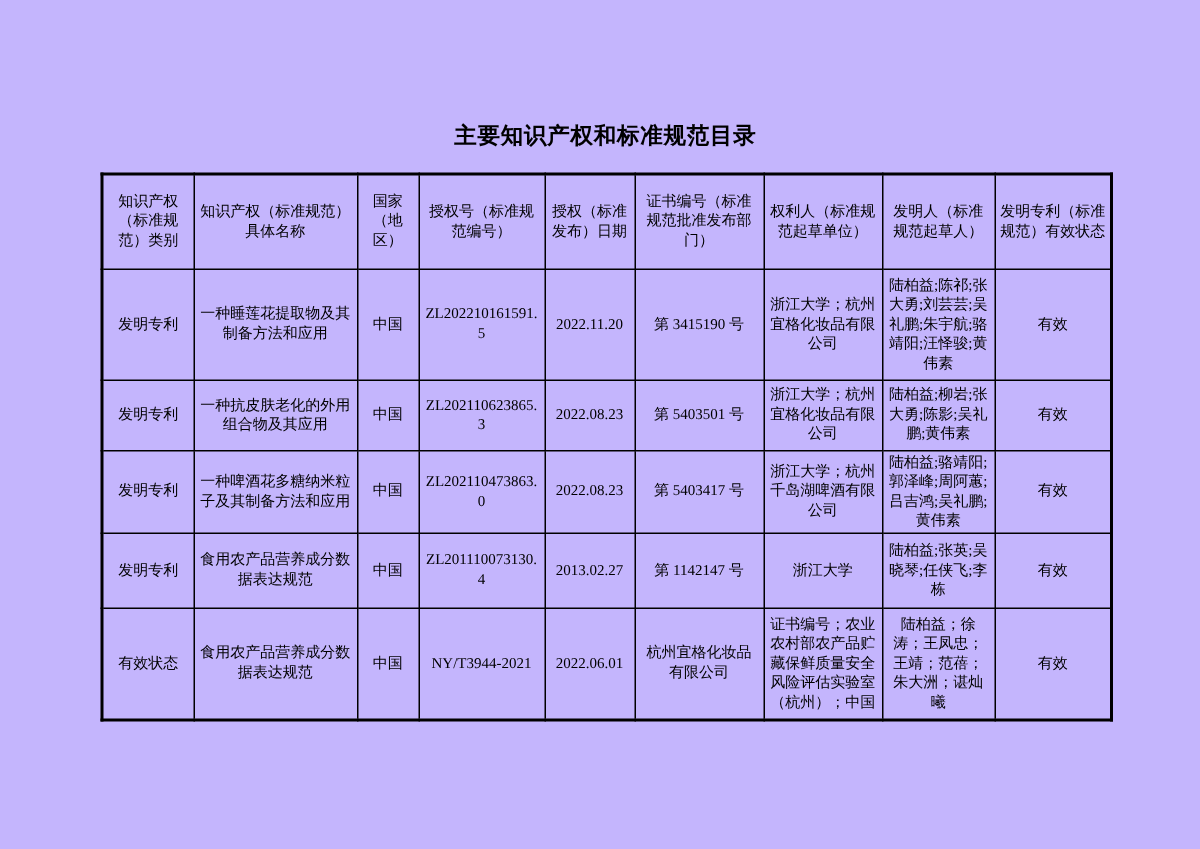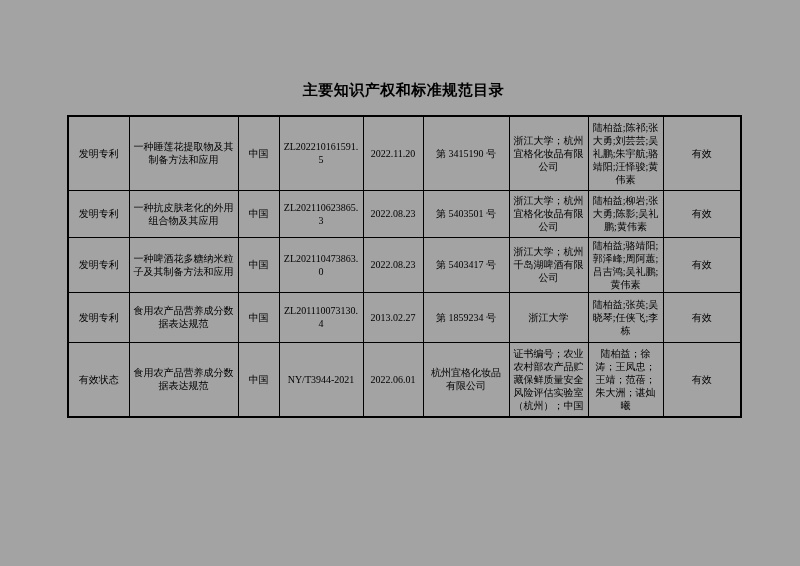--- a/index.html
+++ b/index.html
@@ -11,21 +11,21 @@
     width: 800px;
     height: 566px;
     position: relative;
     overflow: hidden;
     font-family: "Liberation Serif", "DejaVu Serif", serif;
     color: #000;
   }
   .page {
     position: absolute;
     inset: 0;
-    background: #a3a3a3;
+    background: #c4b5fd;
   }
   .page-title {
     position: absolute;
     top: 81px;
     left: 67px;
     width: 673px;
     text-align: center;
     font-family: "Liberation Sans", "DejaVu Sans", sans-serif;
     font-weight: bold;
     font-size: 15px;
@@ -76,20 +76,31 @@
       <col style="width:109px">
       <col style="width:41px">
       <col style="width:84px">
       <col style="width:60px">
       <col style="width:86px">
       <col style="width:79px">
       <col style="width:75px">
       <col style="width:78px">
     </colgroup>
     <tbody>
+      <tr class="header-row">
+        <th>知识产权（标准规范）类别</th>
+        <th>知识产权（标准规范）具体名称</th>
+        <th>国家（地区）</th>
+        <th>授权号（标准规范编号）</th>
+        <th>授权（标准发布）日期</th>
+        <th>证书编号（标准规范批准发布部门）</th>
+        <th>权利人（标准规范起草单位）</th>
+        <th>发明人（标准规范起草人）</th>
+        <th>发明专利（标准规范）有效状态</th>
+      </tr>
 
       <tr class="data-row-0">
         <td>发明专利</td>
         <td>一种睡莲花提取物及其制备方法和应用</td>
         <td>中国</td>
         <td class="num-cell">ZL202210161591.5</td>
         <td class="num-cell">2022.11.20</td>
         <td>第 3415190 号</td>
         <td>浙江大学；杭州宜格化妆品有限公司</td>
         <td>陆柏益;陈祁;张大勇;刘芸芸;吴礼鹏;朱宇航;骆靖阳;汪怿骏;黄伟素</td>
@@ -119,21 +130,21 @@
         <td>陆柏益;骆靖阳;郭泽峰;周阿蕙;吕吉鸿;吴礼鹏;黄伟素</td>
         <td>有效</td>
       </tr>
 
       <tr class="data-row-3">
         <td>发明专利</td>
         <td>食用农产品营养成分数据表达规范</td>
         <td>中国</td>
         <td class="num-cell">ZL201110073130.4</td>
         <td class="num-cell">2013.02.27</td>
-        <td>第 1859234 号</td>
+        <td>第 1142147 号</td>
         <td>浙江大学</td>
         <td>陆柏益;张英;吴晓琴;任侠飞;李栋</td>
         <td>有效</td>
       </tr>
 
       <tr class="data-row-4">
         <td>有效状态</td>
         <td>食用农产品营养成分数据表达规范</td>
         <td>中国</td>
         <td class="num-cell">NY/T3944-2021</td>

